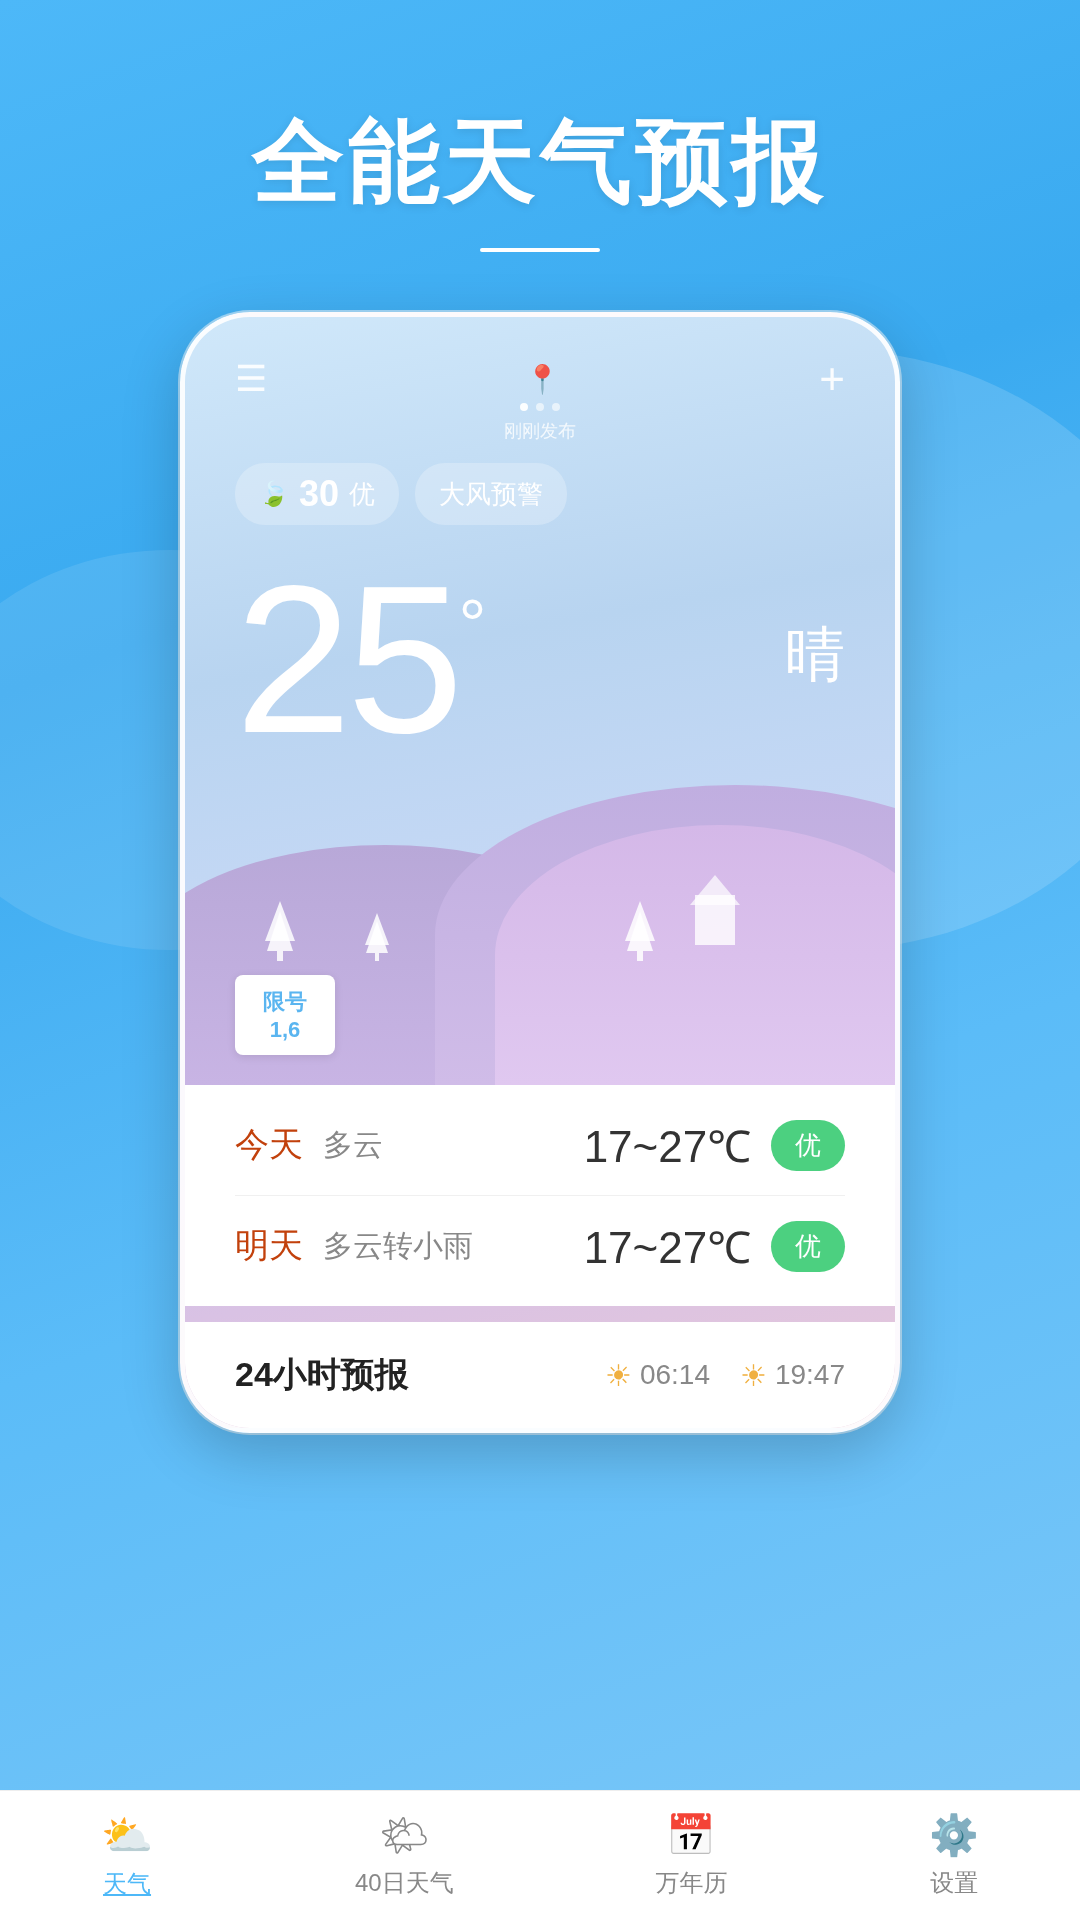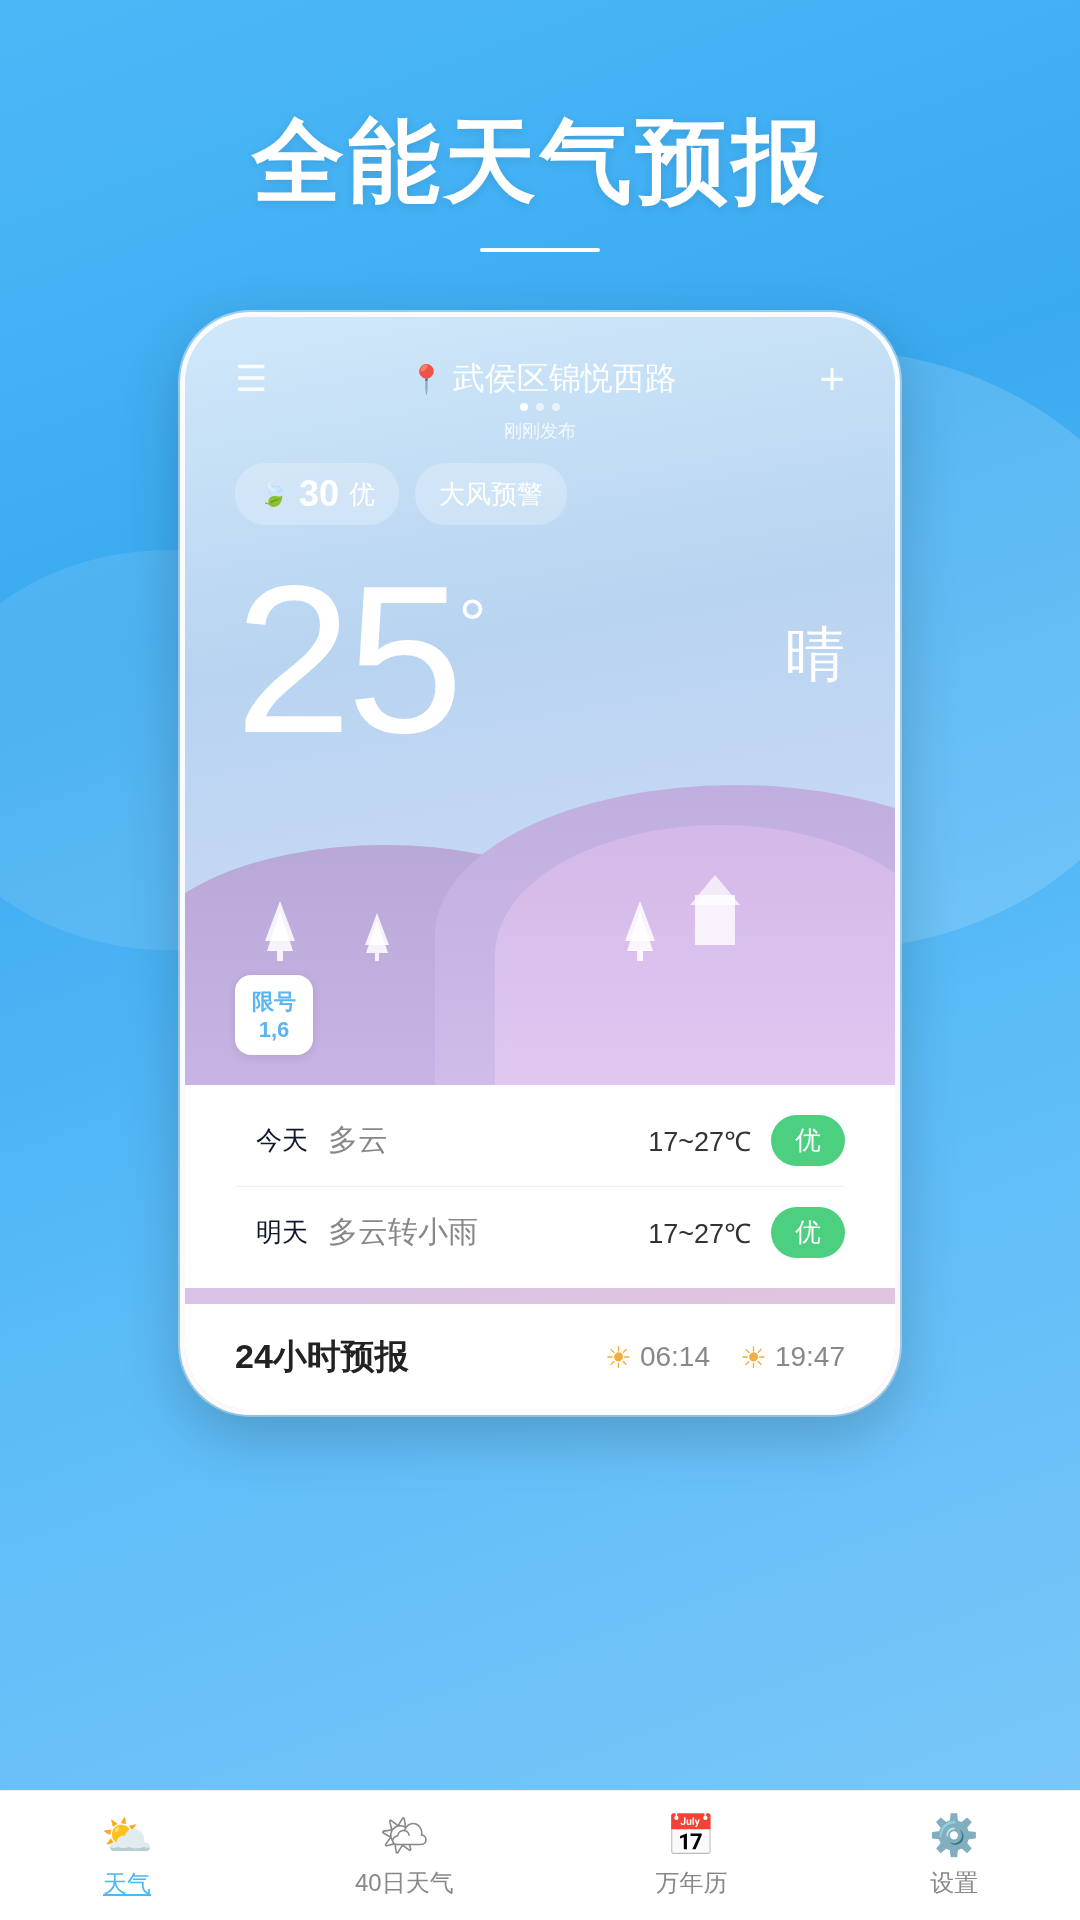--- a/index.html
+++ b/index.html
@@ -294,22 +294,22 @@
       background: rgba(255,255,255,0.7);
       clip-path: polygon(0% 100%, 50% 0%, 100% 100%);
     }
 
     
     .limit-badge {
       position: absolute;
       bottom: 30px;
       left: 50px;
       background: white;
-      border-radius: 16px;
-      padding: 12px 17px;
+      border-radius: 8px;
+      padding: 12px 28px;
       text-align: center;
       box-shadow: 0 2px 8px rgba(0,0,0,0.1);
     }
     .limit-title {
       font-size: 22px;
       color: #5ab5f0;
       font-weight: 600;
     }
     .limit-numbers {
       font-size: 22px;
@@ -326,31 +326,30 @@
       display: flex;
       align-items: center;
       justify-content: space-between;
     }
     .weather-col {
       display: flex;
       align-items: center;
       gap: 20px;
     }
     .weather-day {
-      font-size: 26px;
-      color: #0f172a;
+      font-size: 34px;
+      color: #c2410c;
       font-weight: 500;
-      margin-left: 21px;
     }
     .weather-desc {
       font-size: 30px;
       color: #888;
     }
     .weather-temp {
-      font-size: 27px;
+      font-size: 44px;
       color: #333;
     }
     .quality-badge {
       background: #4cd080;
       color: white;
       font-size: 26px;
       padding: 8px 24px;
       border-radius: 30px;
       font-weight: 500;
     }
@@ -441,21 +440,20 @@
   <div class="hero-divider"></div>
 </div>
 
 <div class="phone-wrapper">
   <div class="phone-mockup">
 
     <div class="phone-topbar">
       <span class="phone-menu-icon">☰</span>
       <div class="phone-location">
         <span class="phone-location-icon">📍</span>
-        <span>武侯区锦悦西路</span>
       </div>
       <span class="phone-add-icon">+</span>
       <div class="phone-dots">
         <div class="dot active"></div>
         <div class="dot"></div>
         <div class="dot"></div>
       </div>
     </div>
 
     <div class="published-time">刚刚发布</div>

